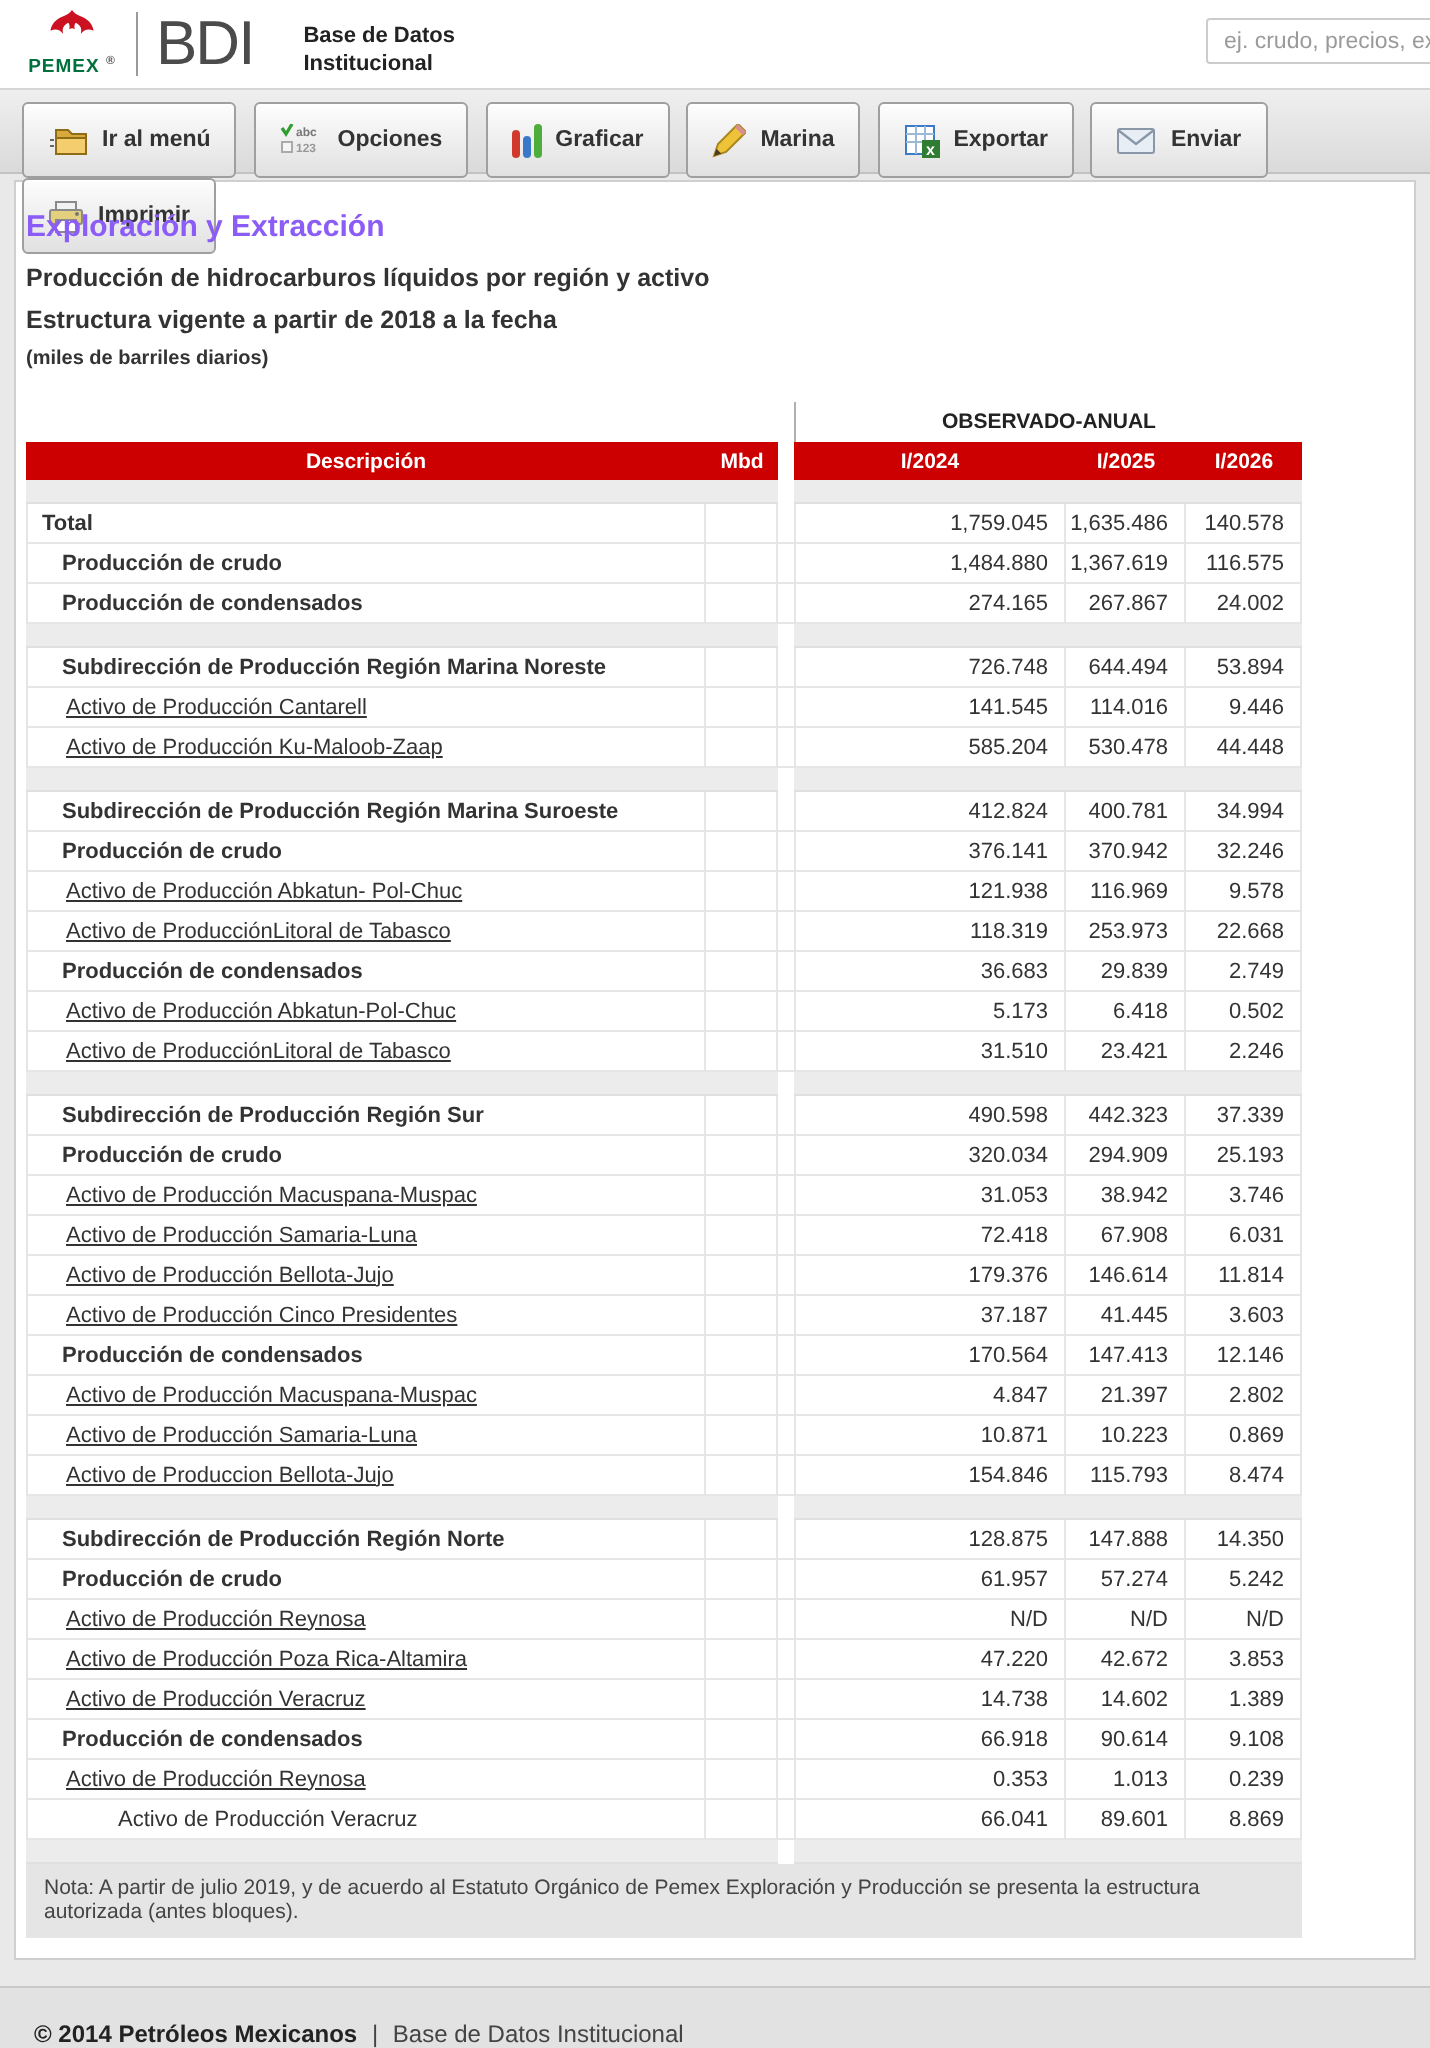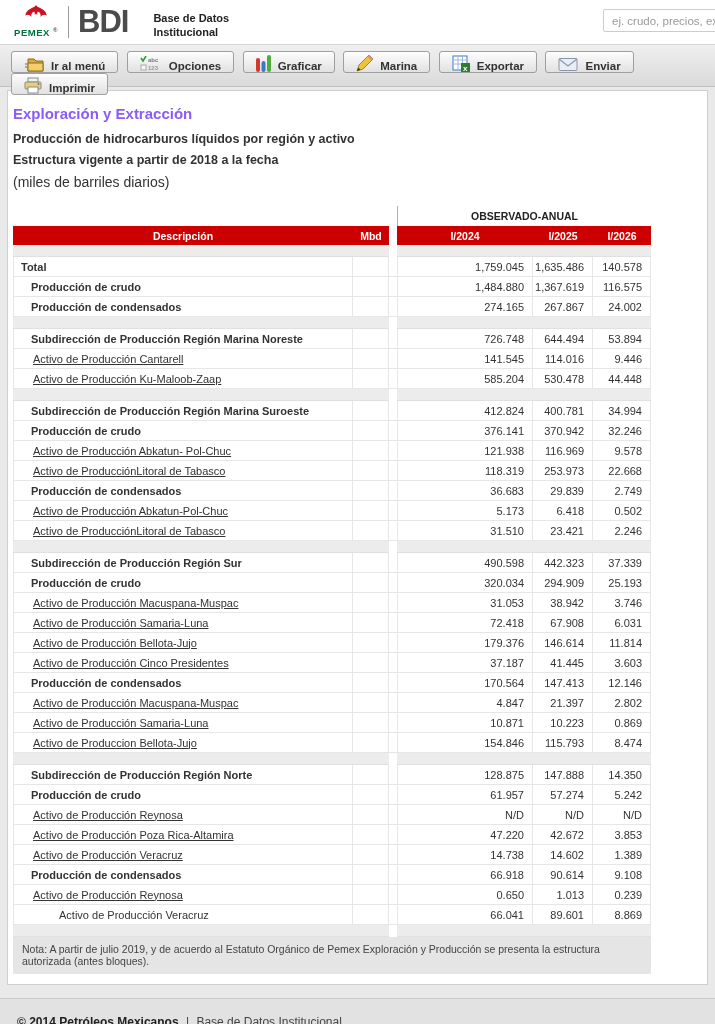--- a/index.html
+++ b/index.html
@@ -12,54 +12,54 @@
   
   .top-header {
     position: relative; height: 45px; background: #fff;
     border-bottom: 1px solid #d6d6d6;
   }
   .brand { position: absolute; left: 10px; top: 3px; display: flex; align-items: center; }
   .pemex-block { display: flex; flex-direction: column; align-items: center; width: 52px; }
   .pemex-word { font-size: 9.5px; font-weight: bold; color: #00713c; letter-spacing: .5px; }
   .pemex-word sup { font-size: 6px; color: #555; }
   .brand-divider { width: 1px; height: 32px; background: #9a9a9a; margin: 0 9px 0 6px; }
-  .bdi { font-size: 31px; font-weight: bold; color: #4b4b4b; letter-spacing: -1px; line-height: 38px; }
+  .bdi { font-size: 31px; font-weight: normal; color: #4b4b4b; letter-spacing: -1px; line-height: 38px; }
   .tagline { margin-left: 25px; font-size: 11px; font-weight: bold; color: #222; line-height: 1.2; padding-top: 7px; }
   .search-input {
     position: absolute; left: 603px; top: 9px; width: 150px; height: 23px;
     border: 1px solid #ccc; border-radius: 2px; padding: 0 8px;
     font-family: "Liberation Sans", sans-serif; font-size: 11.5px; color: #555;
     outline: none;
   }
   .search-input::placeholder { color: #9a9a9a; }
   
   .toolbar {
     height: 42px; padding: 6px 0 0 11px;
     background: linear-gradient(#efefef, #dadada);
     border-bottom: 1px solid #c2c2c2;
   }
   .btn {
-    display: inline-flex; align-items: flex-end; gap: 7px; height: 22px;
+    display: inline-flex; align-items: center; gap: 7px; height: 38px;
     padding: 0 12px; margin-right: 4px; vertical-align: top;
     background: linear-gradient(#fdfdfd, #e1e1e1);
     border: 1px solid #9f9f9f; border-radius: 3px;
     font-family: "Liberation Sans", sans-serif;
     font-size: 11.5px; font-weight: bold; color: #333; cursor: pointer;
     box-shadow: inset 0 1px 0 rgba(255,255,255,.7);
   }
   .btn svg { display: block; }
   
   .panel {
     margin: 3px 7px 0; min-height: 872px;
     background: #fff; border: 1px solid #cfcfcf;
     padding: 6px 5px 10px;
   }
   .page-title { font-size: 15px; font-weight: bold; color: #8b5cf6; margin: 8px 0 10px; }
   .page-subtitle { font-size: 12.5px; font-weight: bold; color: #333; margin: 0 0 7px; }
-  .page-units { font-size: 14px; font-weight: normal; color: #333; margin: 0 0 4px; }
+  .page-units { font-size: 10px; font-weight: bold; color: #333; margin: 0 0 4px; }
   
   .obs-header { width: 638px; margin-top: 16px; height: 20px; }
   .obs-label {
     margin-left: 384px; width: 254px; height: 20px;
     border-left: 1px solid #b0b0b0;
     text-align: center; font-size: 10.5px; font-weight: bold; color: #222;
     padding-top: 4px;
   }
   table.data-table {
     width: 638px; border-collapse: separate; border-spacing: 0;
@@ -494,21 +494,21 @@
           <td class="mbd"></td>
           <td class="gap"></td>
           <td class="val first">66.918</td>
           <td class="val">90.614</td>
           <td class="val">9.108</td>
         </tr>
         <tr class="data-row">
           <td class="desc ind2">Activo de Producción Reynosa</td>
           <td class="mbd"></td>
           <td class="gap"></td>
-          <td class="val first">0.650</td>
+          <td class="val first">0.353</td>
           <td class="val">1.013</td>
           <td class="val">0.239</td>
         </tr>
         <tr class="data-row">
           <td class="desc ind3">Activo de Producción Veracruz</td>
           <td class="mbd"></td>
           <td class="gap"></td>
           <td class="val first">66.041</td>
           <td class="val">89.601</td>
           <td class="val">8.869</td>

